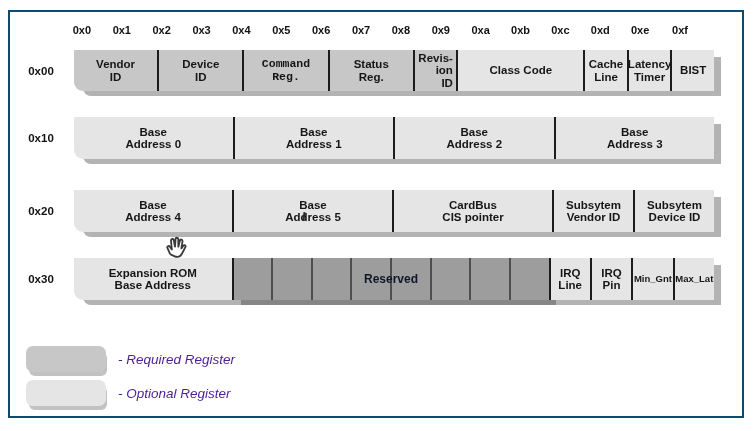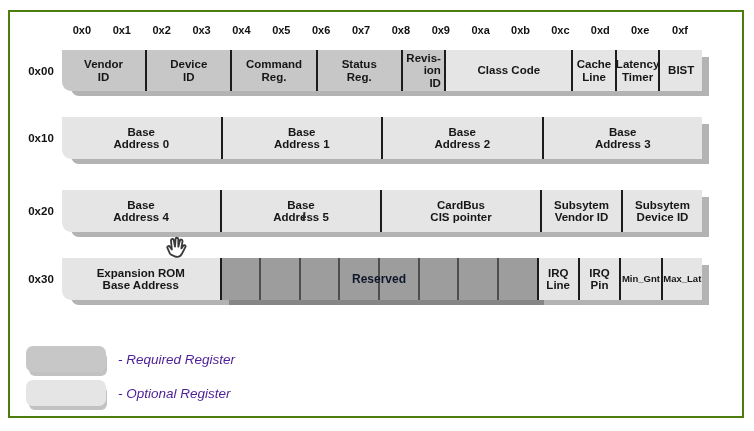--- a/index.html
+++ b/index.html
@@ -1,22 +1,22 @@
 <!DOCTYPE html>
 <html style="--required: #c7c7c7; --optional: #e5e5e5; --reserved: #9d9d9d; --row-shadow: #b3b3b3; --reserved-shadow: #868686; --divider: #1c1c1c;"><head>
 <meta charset="utf-8">
 <style>
   html,body{margin:0;padding:0;background:#ffffff;}
   body{width:754px;height:431px;position:relative;font-family:"Liberation Sans",sans-serif;overflow:hidden;}
-  .frame{position:absolute;left:8px;top:10px;width:732px;height:404px;border:2px solid #4d7c0f;background:#fff;}
+  .frame{position:absolute;left:8px;top:10px;width:732px;height:404px;border:2px solid #0c4a6e;background:#fff;}
   .byte-headers{position:absolute;left:52px;top:10px;width:638px;height:16px;display:flex;}
   .byte-headers span{flex:1;text-align:center;font-weight:bold;font-size:11px;color:#111;line-height:16px;}
   .row-label{position:absolute;left:12px;width:38px;display:flex;align-items:center;justify-content:center;
     font-weight:bold;font-size:11.5px;color:#111;}
-  .reg-row{position:absolute;left:52px;width:640px;display:flex;
+  .reg-row{position:absolute;left:64px;width:640px;display:flex;
     box-shadow:8px 6px 0 -1px var(--row-shadow,#b3b3b3);border-radius:0 0 0 9px;}
   .reg-row[data-idx="0"],.row-label[data-idx="0"]{top:38px;height:41px;}
   .reg-row[data-idx="1"],.row-label[data-idx="1"]{top:105px;height:42px;}
   .reg-row[data-idx="2"],.row-label[data-idx="2"]{top:178px;height:42px;}
   .reg-row[data-idx="3"],.row-label[data-idx="3"]{top:246px;height:42px;}
   .reg-cell{display:flex;align-items:center;justify-content:center;text-align:center;
     font-weight:bold;font-size:11.5px;line-height:1.08;color:#161616;position:relative;min-width:0;}
   .reg-cell + .reg-cell{border-left:2px solid var(--divider,#1c1c1c);}
   .reg-row .reg-cell:first-child{border-radius:0 0 0 9px;}
   .reg-cell.required{background:var(--required,#c7c7c7);}
@@ -67,21 +67,21 @@
 
   <div>
       <div class="row-label" data-idx="0">0x00</div>
       <div class="reg-row" data-idx="0">
         <div class="reg-cell required" style="flex: 2 0 0%;">
           <span>Vendor<br>ID</span>
         </div>
         <div class="reg-cell required" style="flex: 2 0 0%;">
           <span>Device<br>ID</span>
         </div>
-        <div class="reg-cell required" style="flex: 2 0 0%;">
+        <div class="reg-cell required" style="flex: 2 0 0%; font-family: Liberation Mono, monospace;">
           <span>Command<br>Reg.</span>
         </div>
         <div class="reg-cell required" style="flex: 2 0 0%;">
           <span>Status<br>Reg.</span>
         </div>
         <div class="reg-cell required" style="flex: 1 0 0%; text-align: right;">
           <span>Revis-<br>ion<br>ID</span>
         </div>
         <div class="reg-cell optional" style="flex: 3 0 0%;">
           <span>Class Code</span>

